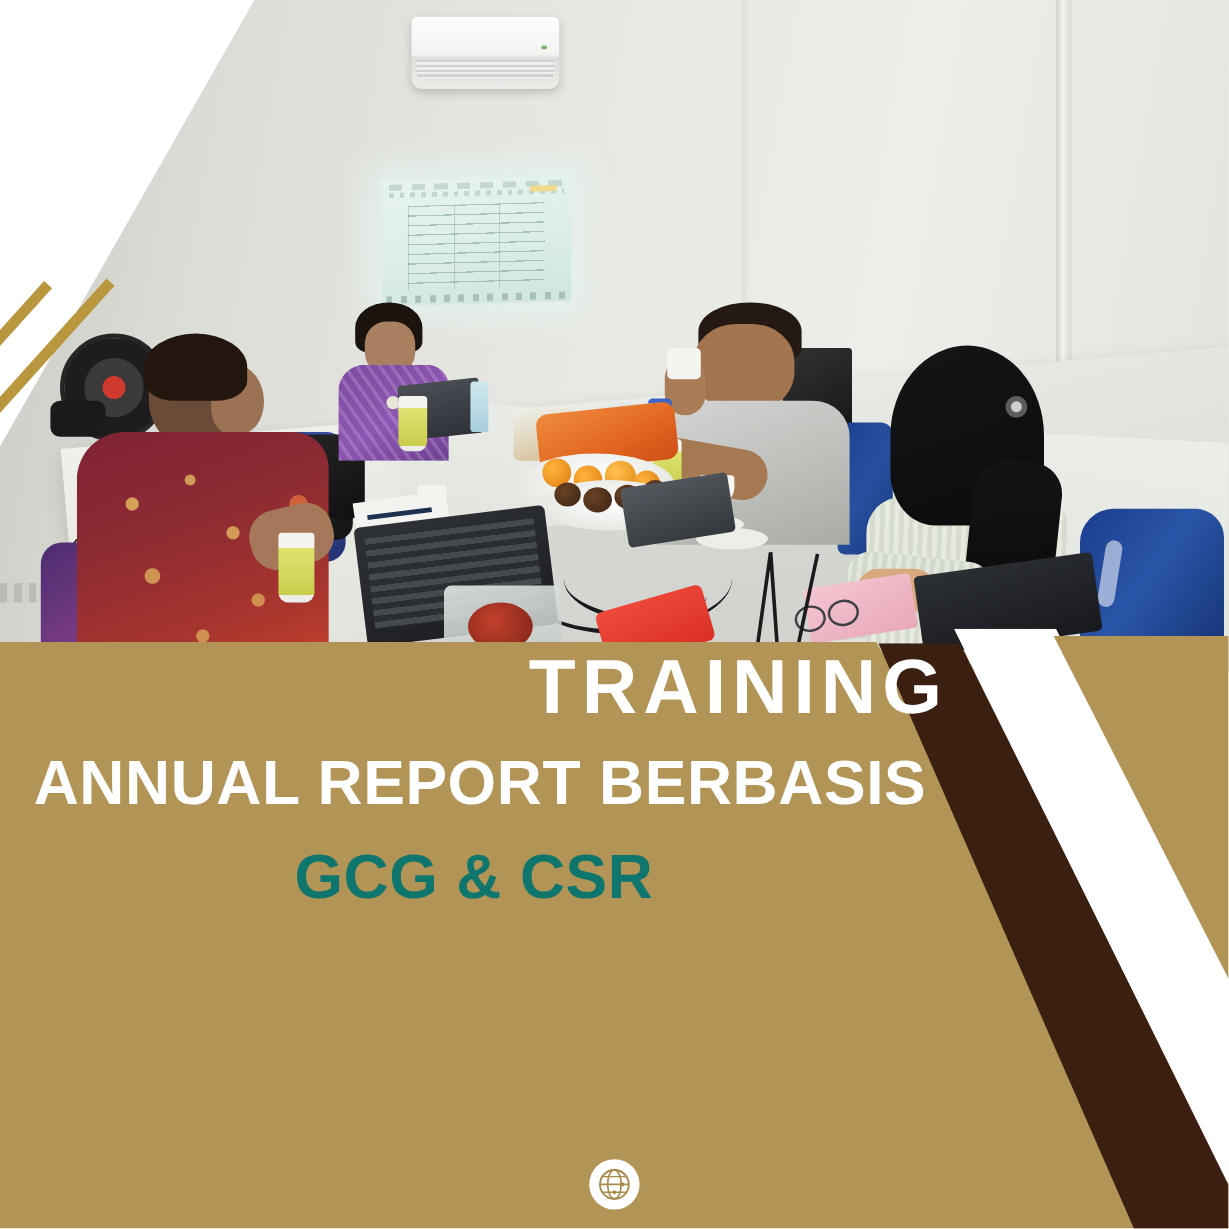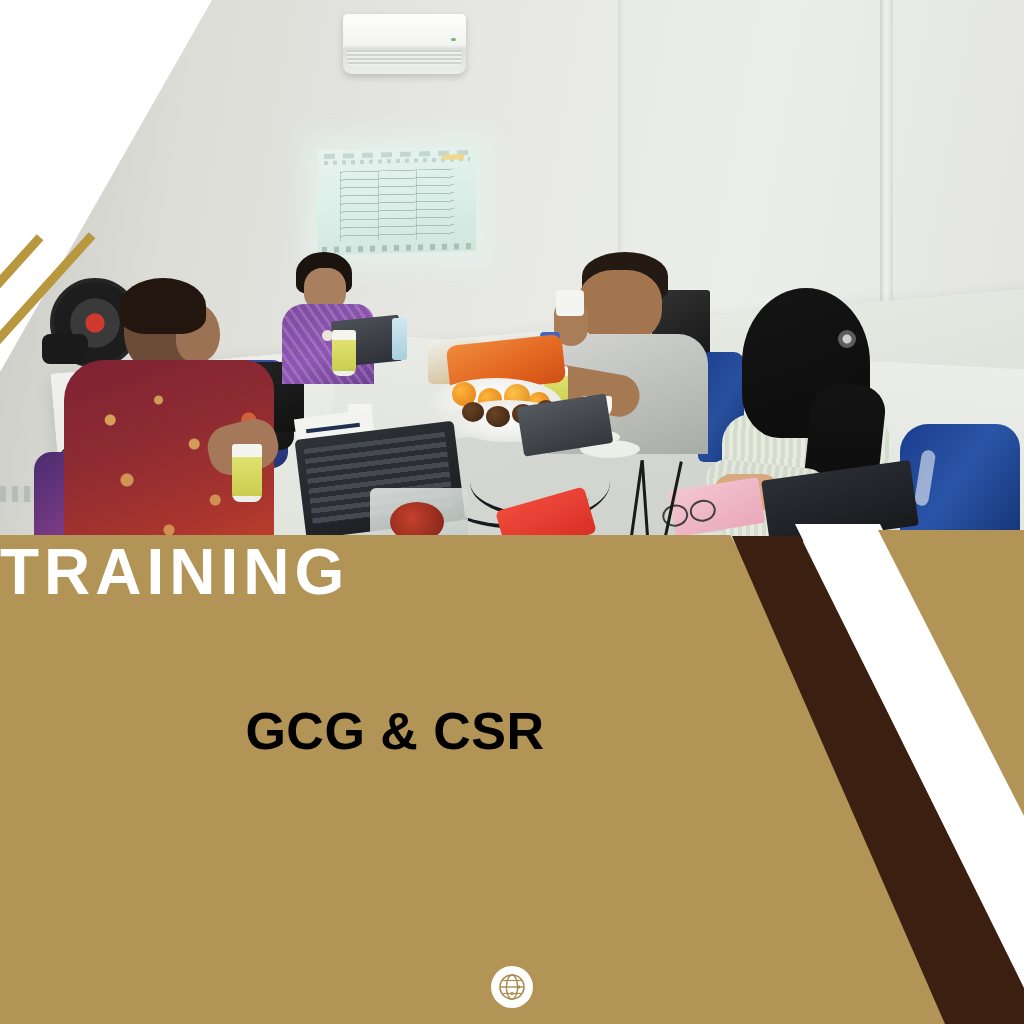--- a/index.html
+++ b/index.html
@@ -218,26 +218,26 @@
   
   .logo{position:absolute;left:18px;top:10px;width:160px;height:128px;}
   .logo .crown{position:absolute;left:36px;top:2px;width:84px;height:34px;}
   .logo .circle{position:absolute;left:28px;top:18px;width:100px;height:100px;border-radius:50%;
     background:linear-gradient(135deg,#7a5c2c 0%,#b08b48 30%,#d9bc80 52%,#9d7736 78%,#6f5226 100%);}
   .logo .mono{position:absolute;left:28px;top:18px;width:100px;height:100px;}
   .logo .lbl{position:absolute;left:0;top:116px;width:160px;text-align:center;
     font-size:9px;font-weight:700;letter-spacing:1.1px;color:#a98b4e;}
 
   
-  .t-training{position:absolute;left:0;top:540px;width:790px;text-align:left;
+  .t-training{position:absolute;left:0;top:540px;width:790px;text-align:right;
     color:#ffffff;font-size:64px;font-weight:700;letter-spacing:5px;line-height:1;}
   .t-line1{position:absolute;left:0;top:625px;width:800px;text-align:center;
     color:#ffffff;font-size:52px;font-weight:700;letter-spacing:.5px;line-height:1.08;}
   .t-line2{position:absolute;left:0;top:703px;width:790px;text-align:center;
-    color:#000000;font-size:52px;font-weight:700;letter-spacing:.5px;line-height:1.08;}
+    color:#0f766e;font-size:52px;font-weight:700;letter-spacing:.5px;line-height:1.08;}
 
   
   .footer{position:absolute;left:0;top:955px;width:1024px;height:64px;
     display:flex;align-items:center;justify-content:center;gap:14px;}
   .globe{width:42px;height:42px;border-radius:50%;background:#ffffff;
     display:flex;align-items:center;justify-content:center;flex:0 0 auto;}
   .site{color:#ffffff;font-size:28px;font-weight:700;letter-spacing:.3px;}
 </style>
 </head>
 <body>
@@ -367,20 +367,21 @@
   <div class="band-brown"></div>
   <div class="band-white"></div>
   <div class="band-gold2"></div>
 
   <div class="tl-white"></div>
   <div class="tl-stripe tl-s1"></div>
   <div class="tl-stripe tl-s2"></div>
 
 
   <div class="t-training">TRAINING</div>
+  <div class="t-line1">ANNUAL REPORT BERBASIS</div>
   <div class="t-line2">GCG &amp; CSR</div>
 
   <div class="footer">
     <span class="globe">
       <svg width="30" height="30" viewBox="0 0 30 30">
         <circle cx="15" cy="15" r="12" fill="none" stroke="#a98b4e" stroke-width="1.6"></circle>
         <ellipse cx="15" cy="15" rx="5.6" ry="12" fill="none" stroke="#a98b4e" stroke-width="1.4"></ellipse>
         <line x1="3" y1="15" x2="27" y2="15" stroke="#a98b4e" stroke-width="1.4"></line>
         <path d="M5.2 8.5 H24.8" fill="none" stroke="#a98b4e" stroke-width="1.2"></path>
         <path d="M5.2 21.5 H24.8" fill="none" stroke="#a98b4e" stroke-width="1.2"></path>

